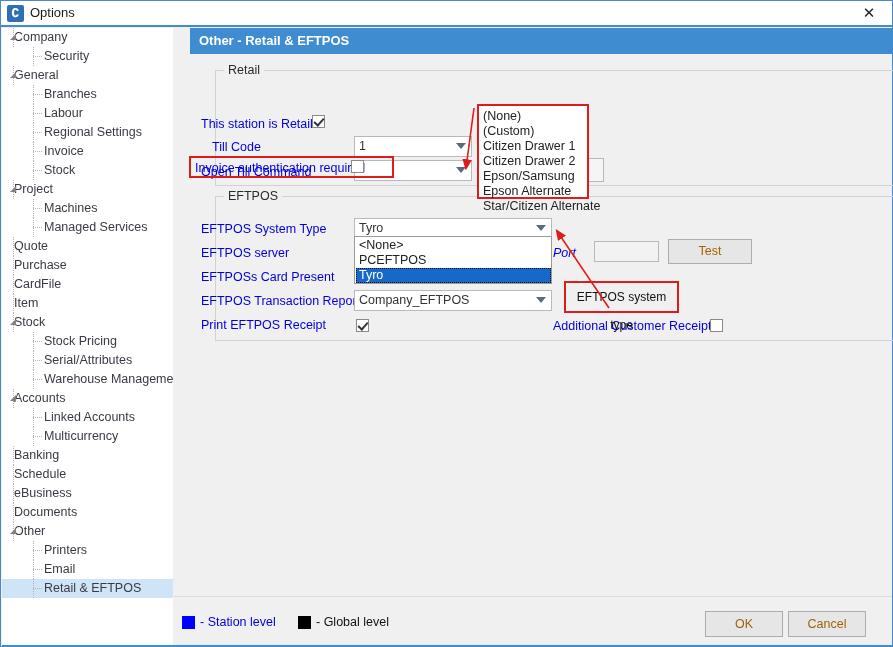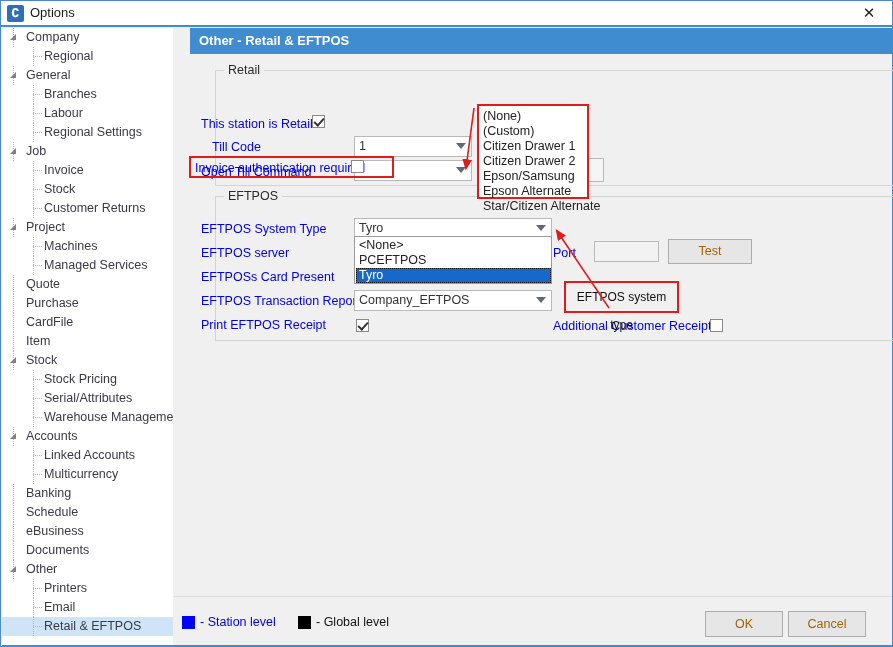--- a/index.html
+++ b/index.html
@@ -57,21 +57,21 @@
   }
   .tree-row {
     position: relative;
     height: 19px;
     font-size: 12.5px;
     color: #3a3a44;
     line-height: 19px;
     white-space: nowrap;
     cursor: default;
   }
-  .tree-row.lvl0 { padding-left: 24px; }
+  .tree-row.lvl0 { padding-left: 12px; }
   .tree-row.lvl1 { padding-left: 42px; }
   .tree-row.sel {
     background: #cfe4f7;
   }
   .exp-arrow {
     position: absolute; left: 8px; top: 6px;
     width: 0; height: 0;
     border-left: 6px solid transparent;
     border-bottom: 6px solid #808088;
     cursor: pointer;
@@ -279,29 +279,27 @@
 <div id="root">
 
   <div id="titlebar">
     <div id="app-icon">∁</div>
     <div id="title-text">Options</div>
     <div id="close-btn">✕</div>
   </div>
 
   <div id="sidebar">
       <div class="tree-row lvl0"><div class="dot-v"></div><div class="exp-arrow"></div><span>Company</span></div>
-      <div class="tree-row lvl1"><div class="dot-v2"></div><div class="dot-h"></div><span>Regional</span></div>
+      <div class="tree-row lvl1"><div class="dot-v2"></div><div class="dot-h"></div><span>Security</span></div>
       <div class="tree-row lvl0"><div class="dot-v"></div><div class="exp-arrow"></div><span>General</span></div>
       <div class="tree-row lvl1"><div class="dot-v2"></div><div class="dot-h"></div><span>Branches</span></div>
       <div class="tree-row lvl1"><div class="dot-v2"></div><div class="dot-h"></div><span>Labour</span></div>
       <div class="tree-row lvl1"><div class="dot-v2"></div><div class="dot-h"></div><span>Regional Settings</span></div>
-      <div class="tree-row lvl0"><div class="dot-v"></div><div class="exp-arrow"></div><span>Job</span></div>
       <div class="tree-row lvl1"><div class="dot-v2"></div><div class="dot-h"></div><span>Invoice</span></div>
       <div class="tree-row lvl1"><div class="dot-v2"></div><div class="dot-h"></div><span>Stock</span></div>
-      <div class="tree-row lvl1"><div class="dot-v2"></div><div class="dot-h"></div><span>Customer Returns</span></div>
       <div class="tree-row lvl0"><div class="dot-v"></div><div class="exp-arrow"></div><span>Project</span></div>
       <div class="tree-row lvl1"><div class="dot-v2"></div><div class="dot-h"></div><span>Machines</span></div>
       <div class="tree-row lvl1"><div class="dot-v2"></div><div class="dot-h"></div><span>Managed Services</span></div>
       <div class="tree-row lvl0"><div class="dot-v"></div><span>Quote</span></div>
       <div class="tree-row lvl0"><div class="dot-v"></div><span>Purchase</span></div>
       <div class="tree-row lvl0"><div class="dot-v"></div><span>CardFile</span></div>
       <div class="tree-row lvl0"><div class="dot-v"></div><span>Item</span></div>
       <div class="tree-row lvl0"><div class="dot-v"></div><div class="exp-arrow"></div><span>Stock</span></div>
       <div class="tree-row lvl1"><div class="dot-v2"></div><div class="dot-h"></div><span>Stock Pricing</span></div>
       <div class="tree-row lvl1"><div class="dot-v2"></div><div class="dot-h"></div><span>Serial/Attributes</span></div>
@@ -364,21 +362,21 @@
 
     <div class="fld-label" style="left:27px; top:266px;">EFTPOS Transaction Report</div>
     <div class="combo" style="left:180px; top:262px; width:198px;">
       <span class="combo-val">Company_EFTPOS</span>
       <span class="combo-arrow"></span>
     </div>
 
     <div class="fld-label" style="left:27px; top:290px;">Print EFTPOS Receipt</div>
     <div class="cbx checked" style="left:182px; top:291px;"></div>
 
-    <div class="fld-label" style="left:379px; top:218px;">Port</div>
+    <div class="fld-label" style="left:379px; top:218px;font-style:italic;">Port</div>
     <div class="textbox" style="left:420px; top:213px; width:65px;"></div>
     <div class="btn" style="left:494px; top:211px; width:84px; height:25px; line-height:23px;">Test</div>
 
     <div class="fld-label" style="left:379px; top:291px;">Additional Customer Receipt</div>
     <div class="cbx" style="left:536px; top:291px;"></div>
 
     <div class="dd-popup" id="dd-till">
         <div class="dd-item">(None)</div>
         <div class="dd-item">(Custom)</div>
         <div class="dd-item">Citizen Drawer 1</div>

